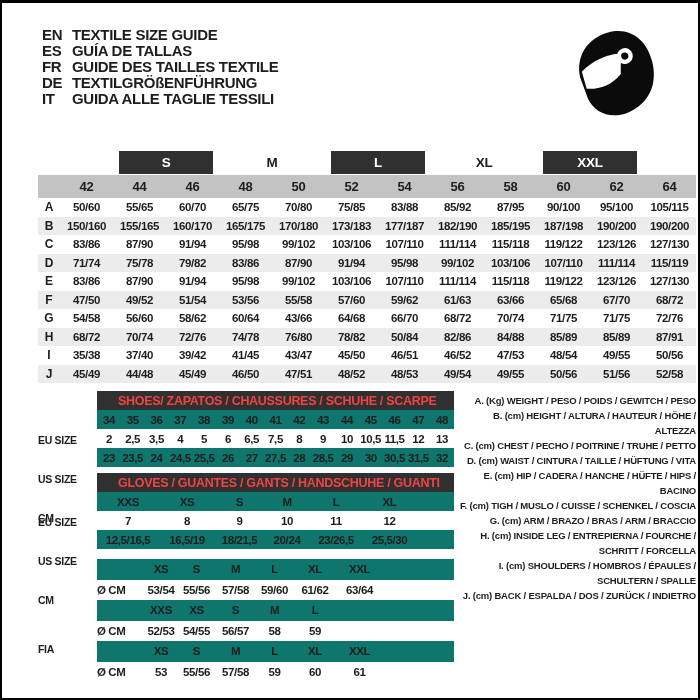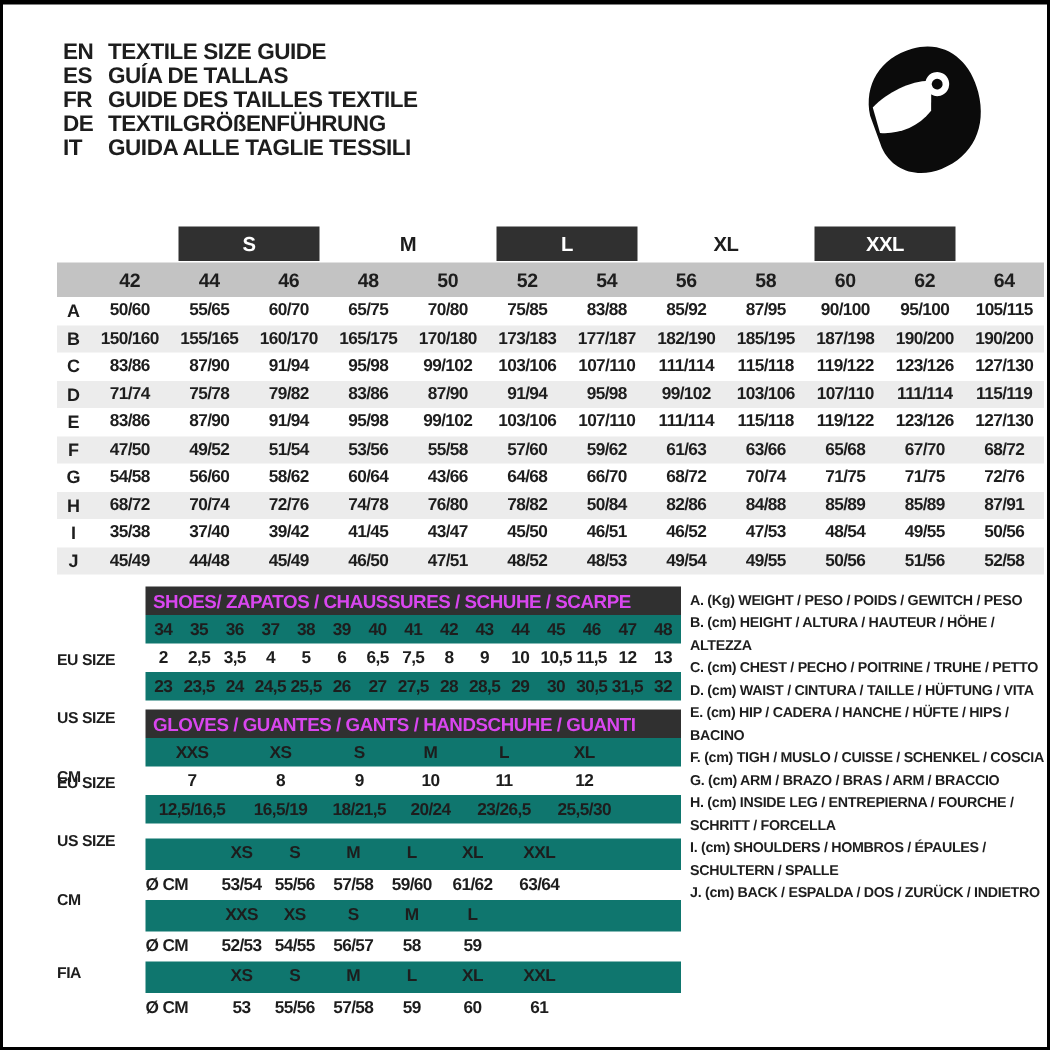--- a/index.html
+++ b/index.html
@@ -23,34 +23,34 @@
   .size-row{height:23px;background:#c3c3c3;}
   .size-cell{text-align:center;font-size:13px;}
   .data-row{height:18.5px;font-size:11.5px;letter-spacing:-0.4px;}
   .data-row.stripe{background:#ececec;}
   .data-cell{text-align:center;white-space:nowrap;}
   .letter-cell{text-align:center;font-size:12px;letter-spacing:0;}
   
   .bt-section{position:absolute;left:36px;width:416px;display:flex;}
   .bt-labels{width:59px;flex:none;font-size:10.5px;}
   .bt-table{width:357px;flex:none;}
-  .bt-header{height:19px;background:#303030;color:#d946ef;display:flex;align-items:center;
-             padding-left:5px;font-size:12.5px;box-sizing:border-box;}
+  .bt-header{height:19px;background:#303030;color:#ef4444;display:flex;align-items:center;
+             padding-left:21px;font-size:12.5px;box-sizing:border-box;}
   .bt-row{display:grid;align-items:center;height:19px;font-size:11.5px;letter-spacing:-0.4px;}
   .bt-row.gray{background:#0f766e;}
   .bt-cell{text-align:center;white-space:nowrap;}
   .bt-label{height:19px;display:flex;align-items:center;margin-top:20px;}
   .shoes-row{grid-template-columns:repeat(15,1fr);}
   .gloves-row{grid-template-columns:62px 56px 49px 46px 52px 55px 1fr;}
   .helmet-row{grid-template-columns:48px 32px 39px 39px 39px 42px 47px 1fr;height:20.5px;}
   .helmet-labels .bt-label{height:20.5px;}
   .unit-cell{text-align:left;white-space:nowrap;}
   
   .legend{position:absolute;left:458px;top:390px;width:236px;}
-  .legend-entry{font-size:9.5px;line-height:15px;letter-spacing:-0.2px;}
+  .legend-entry{font-size:9.5px;line-height:15px;letter-spacing:-0.2px;text-align:right;}
 </style>
 </head>
 <body>
 
 <div class="page">
 
   <div class="langs">
       <div class="lang-row">
         <div class="lang-code">EN</div>
         <div class="lang-title">TEXTILE SIZE GUIDE</div>

